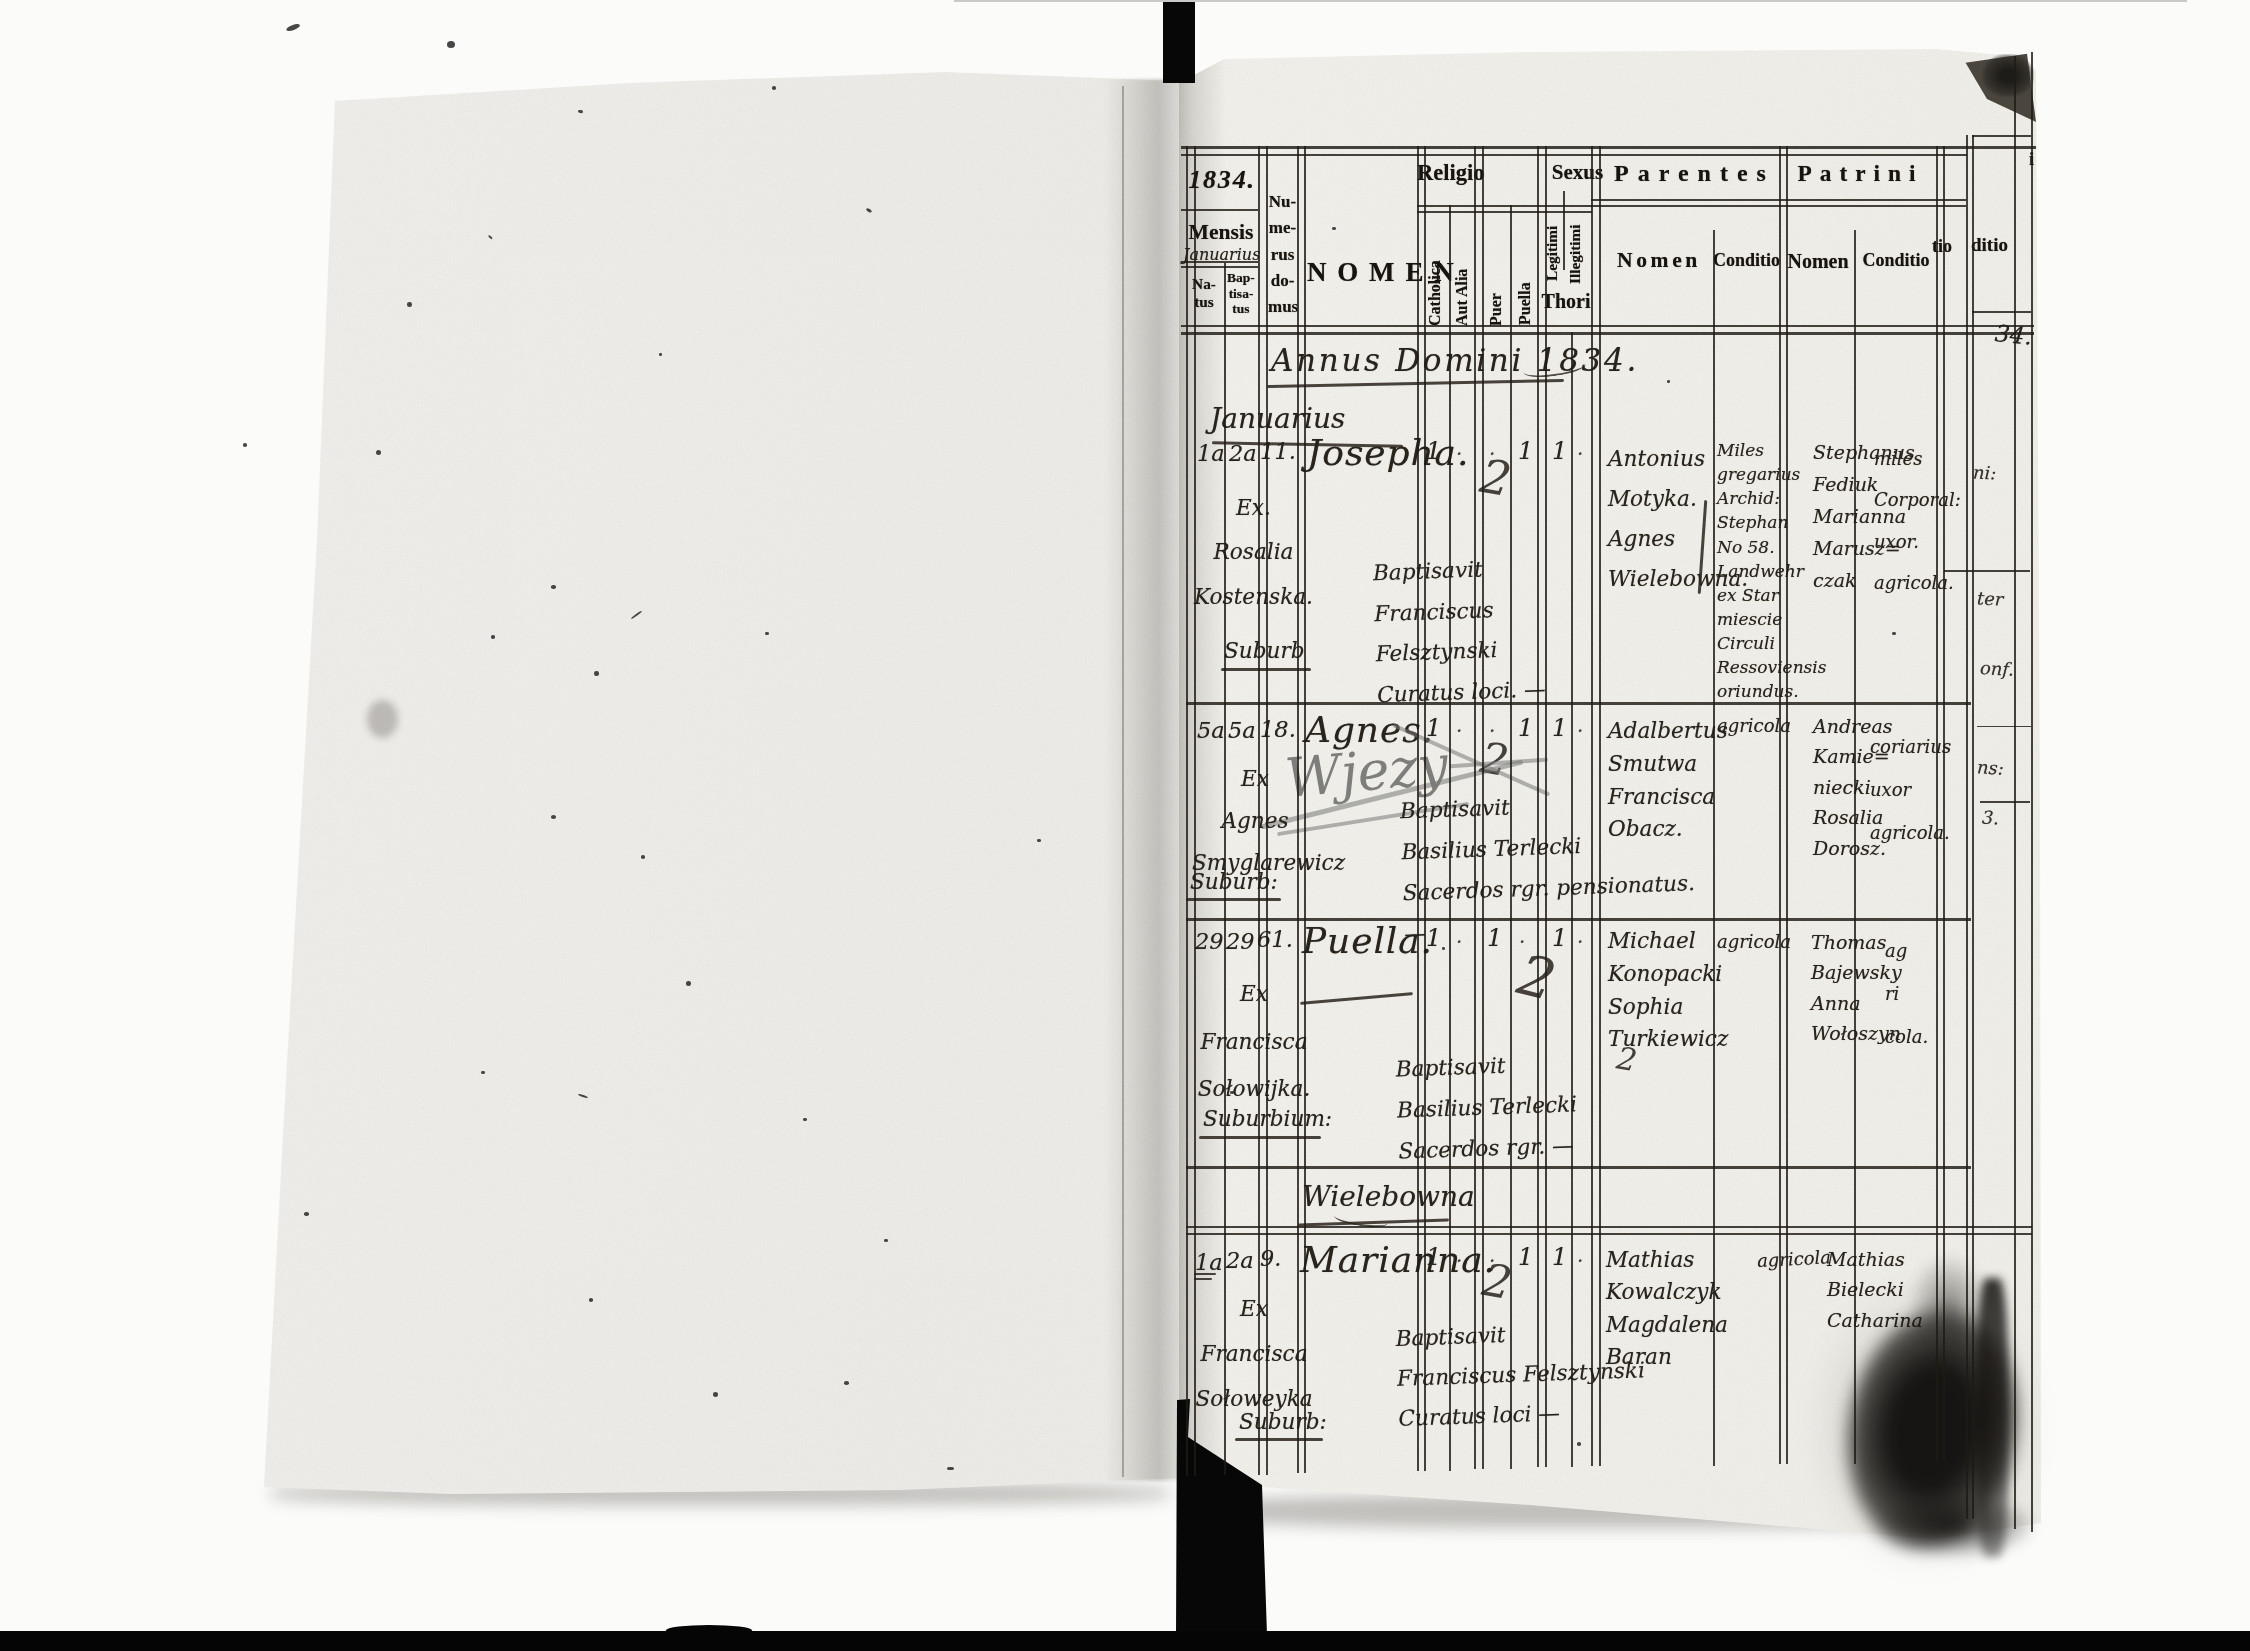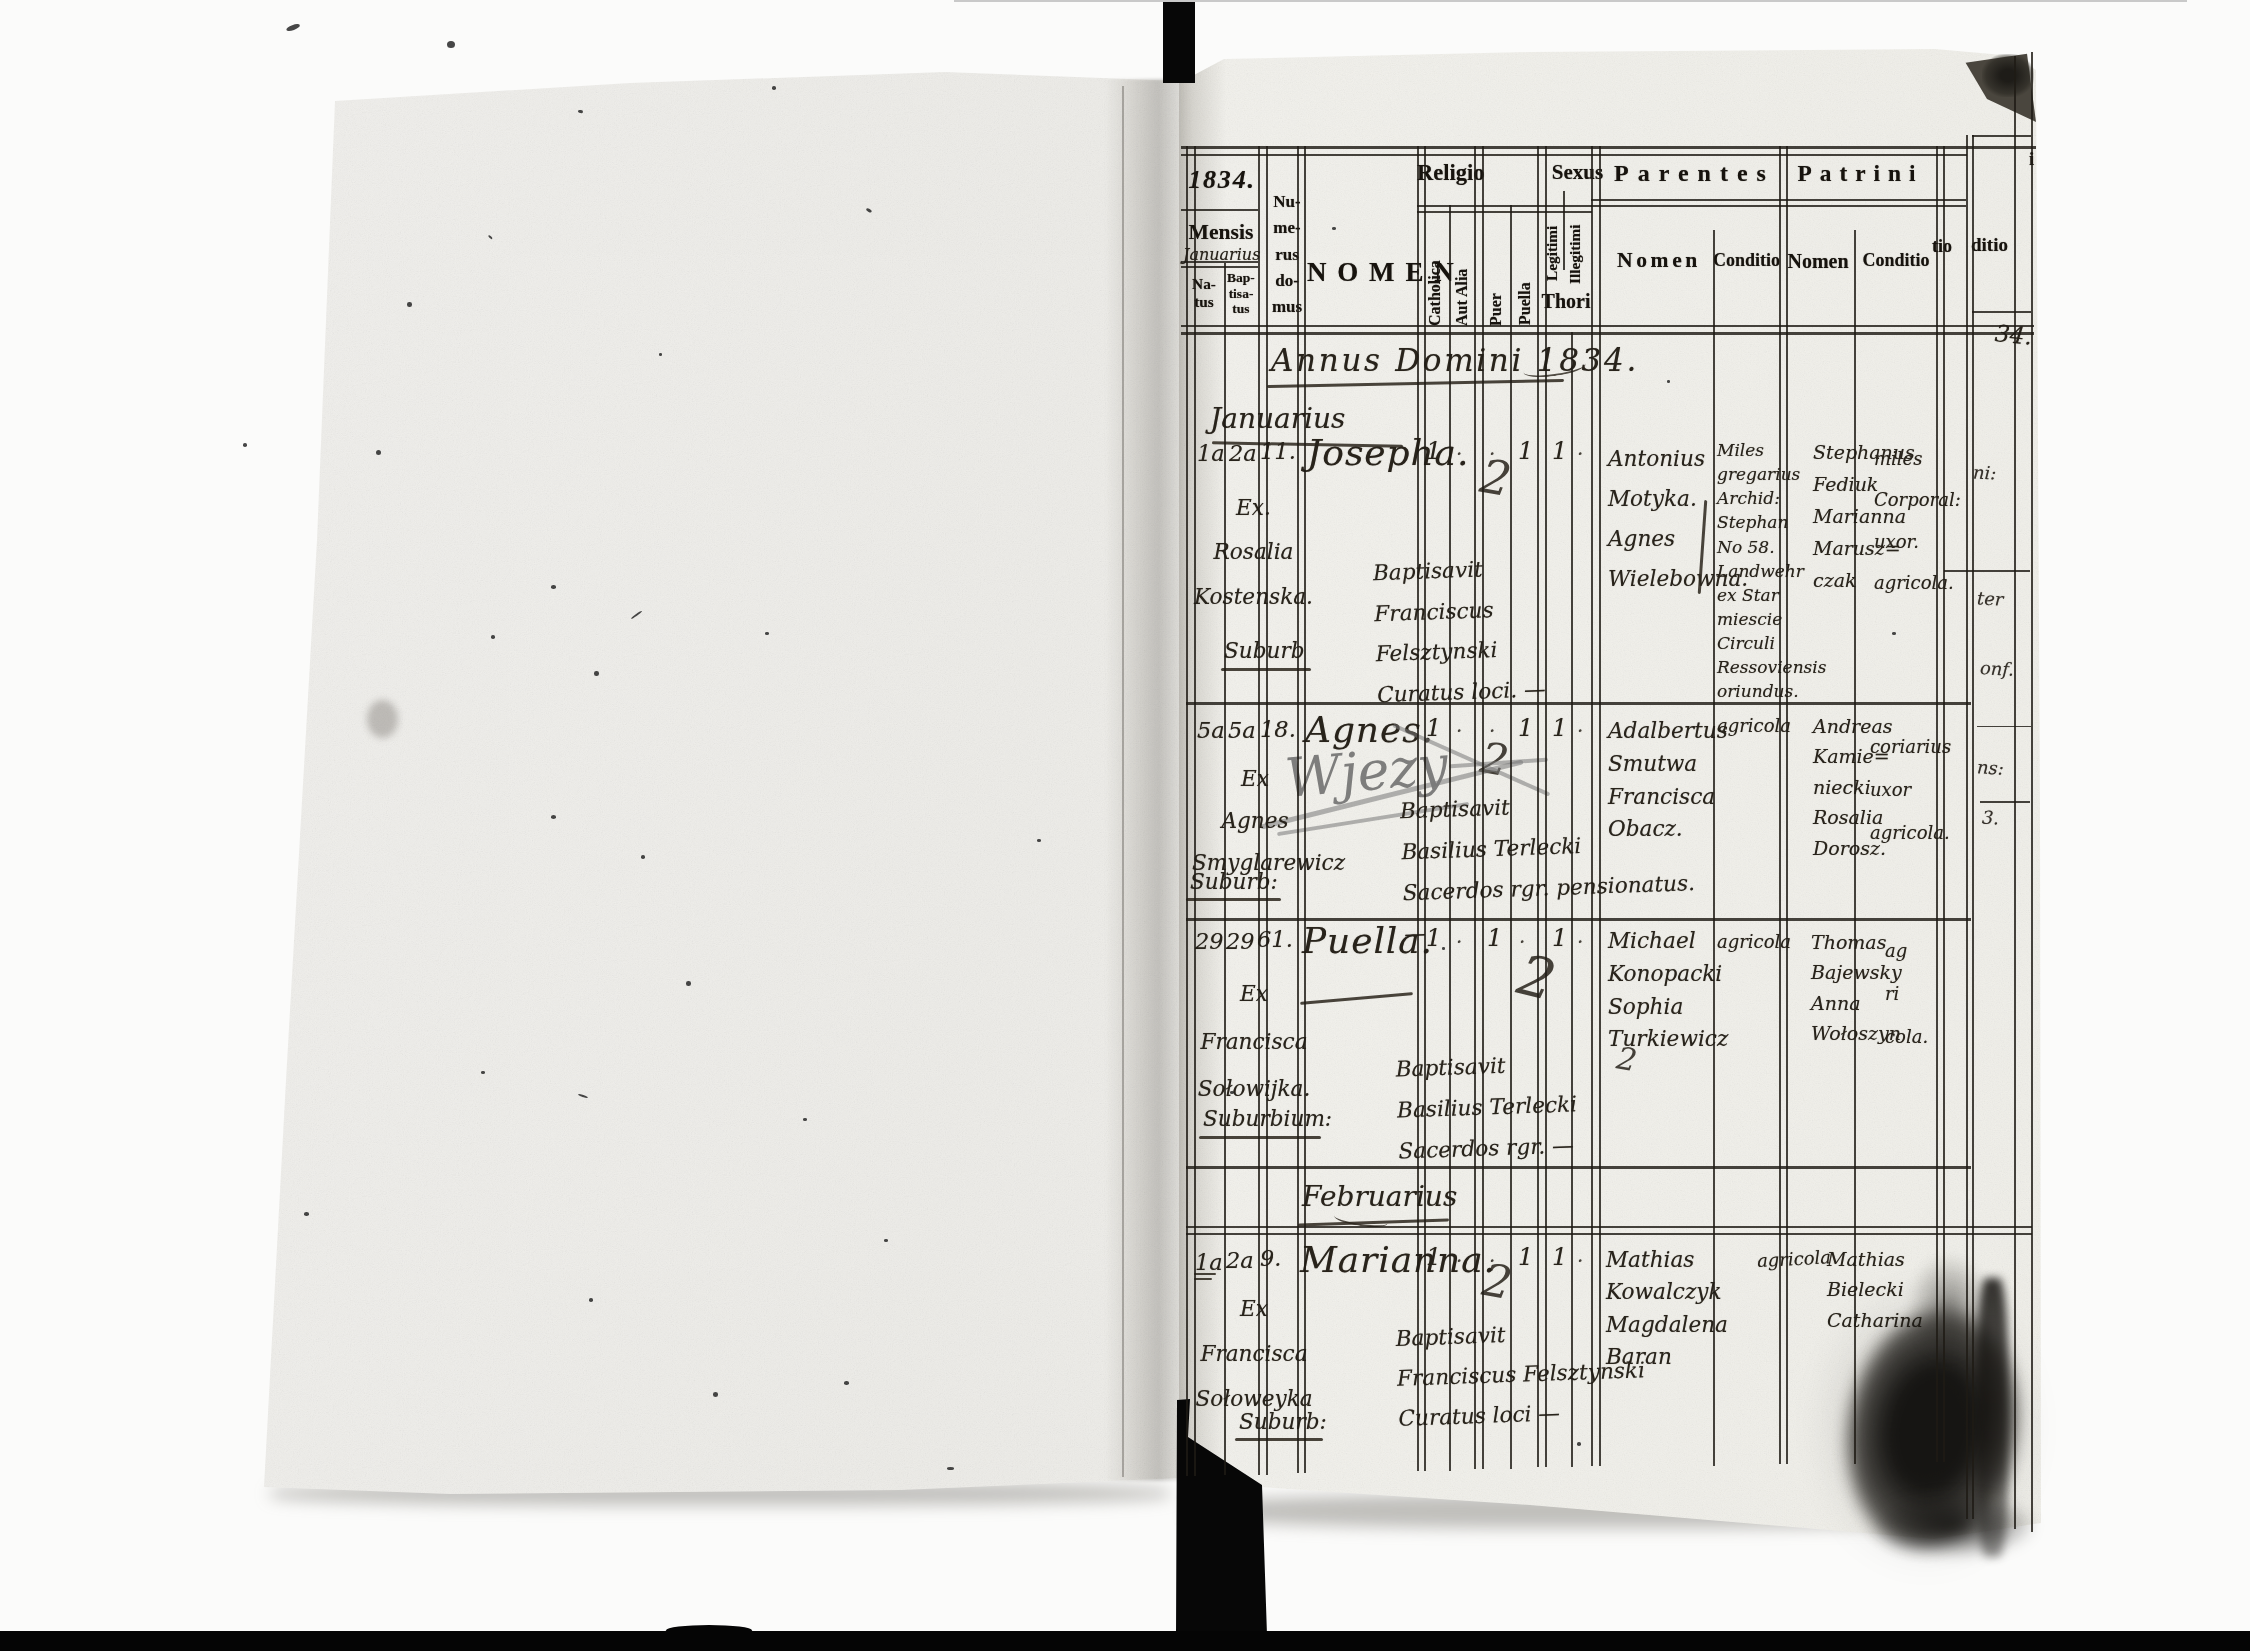--- a/index.html
+++ b/index.html
@@ -89,21 +89,21 @@
   <div class="abs" style="left:1982px;top:54px;width:52px;height:43px;background:radial-gradient(ellipse,#1e1c18 20%,rgba(40,38,32,.6) 60%,transparent 75%);"></div>
 
   <div class="pr" style="left:1188px;top:165px;width:68px;text-align:center;font-size:26px;font-style:italic;letter-spacing:1.8px;">1834.</div>
   <div class="pr ctr" style="left:1185px;top:220px;width:72px;font-size:21.6px;">Mensis</div>
   <div class="hw" style="left:1183px;top:245px;width:76px;font-size:16px;text-align:center;">Januarius</div>
   <div class="pr ctr pre" style="left:1186px;top:275px;width:36px;font-size:15.3px;">Na-
 tus</div>
   <div class="pr ctr pre" style="left:1224px;top:270px;width:34px;font-size:13.5px;">Bap-
 tisa-
 tus</div>
-  <div class="pr ctr pre" style="left:1268px;top:189px;width:38px;font-size:17px;line-height:1.55;">Nu-
+  <div class="pr ctr pre" style="left:1268px;top:189px;width:29px;font-size:17px;line-height:1.55;">Nu-
 me-
 rus
 do-
 mus</div>
   <div class="pr ctr" style="left:1307px;top:257px;width:110px;font-size:27px;letter-spacing:10.8px;">NOMEN</div>
   <div class="pr ctr" style="left:1417px;top:160px;width:58px;font-size:22.5px;">Religio</div>
   <div class="pr ctr" style="left:1548px;top:160px;width:59px;font-size:21px;">Sexus</div>
   <div class="pr vert" style="left:1426px;top:216px;height:110px;font-size:16px;">Catholica</div>
   <div class="pr vert" style="left:1453px;top:223px;height:103px;font-size:16px;">Aut Alia</div>
   <div class="pr vert" style="left:1487px;top:263px;height:63px;font-size:16px;">Puer</div>
@@ -240,21 +240,21 @@
   <div class="ditto" style="left:1617px;top:1041px;font-size:31px;">2</div>
   <div class="hw pcond" style="left:1717px;top:929px;width:65px;font-size:18px;">agricola</div>
   <div class="hw patn" style="left:1811px;top:927px;width:92px;line-height:1.6;">Thomas
 Bajewsky
 Anna
 Wołoszyn</div>
   <div class="hw patc" style="left:1885px;top:929px;width:63px;line-height:2.4;">ag
 ri
 cola.</div>
 
-  <div class="hw month" style="left:1302px;top:1179px;">Februarius</div>
+  <div class="hw month" style="left:1302px;top:1179px;">Wielebowna</div>
   <div class="stroke" style="left:1298px;top:1221px;width:151px;transform:rotate(-2deg);"></div>
   <div class="swoosh" style="left:1334px;top:1213px;width:54px;height:10.8px;transform:rotate(8deg);"></div>
 
   <div class="hw num" style="left:1195px;top:1248px;">1a</div>
   <div class="stroke" style="left:1194px;top:1273px;width:21.6px;height:1.8px;"></div>
   <div class="stroke" style="left:1194px;top:1278px;width:18px;height:1.8px;"></div>
   <div class="hw num" style="left:1226px;top:1246px;">2a</div>
   <div class="hw num" style="left:1260px;top:1244px;">9.</div>
   <div class="hw bigname" style="left:1300px;top:1237px;">Marianna.</div>
   <div class="hw mark1" style="left:1426px;top:1242px;">1</div>

